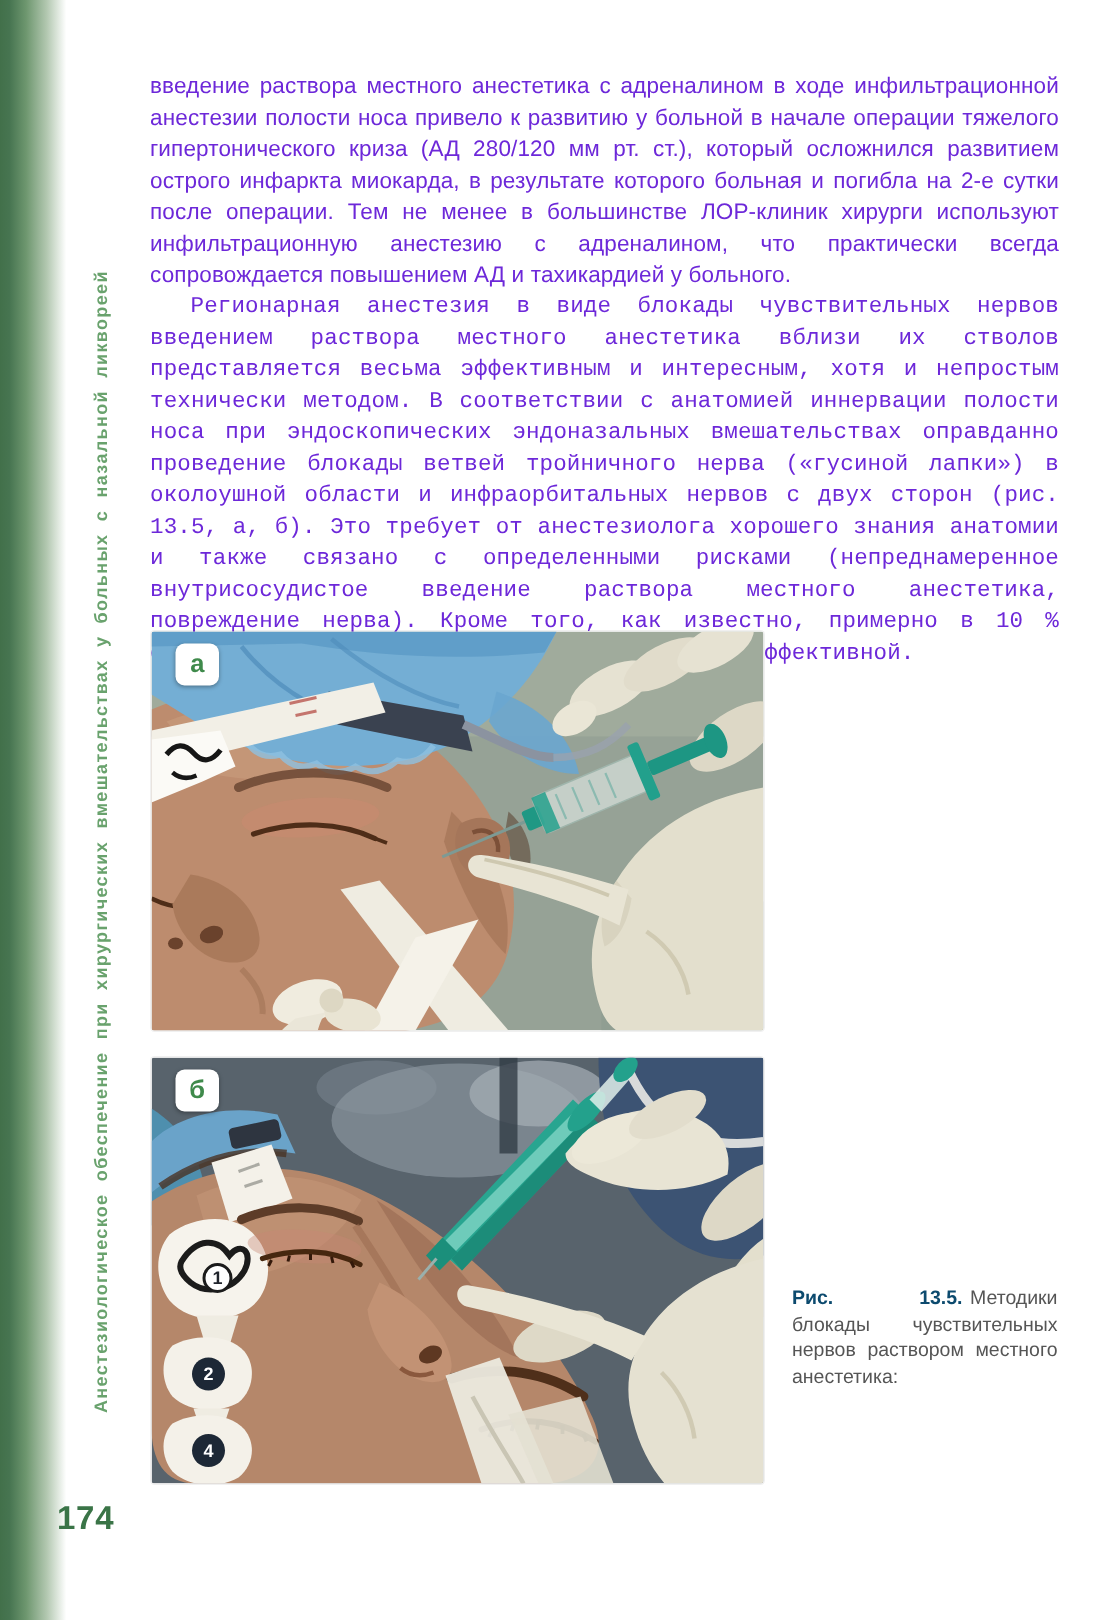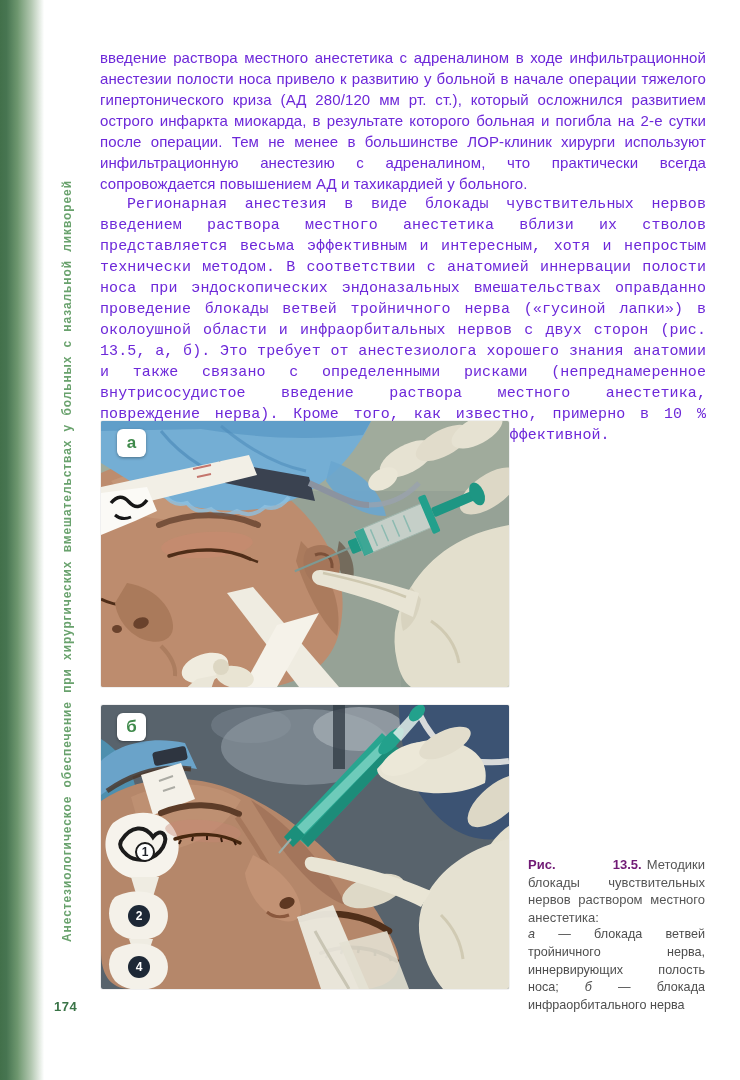--- a/index.html
+++ b/index.html
@@ -36,26 +36,26 @@
     position:absolute;left:16px;top:8px;width:29px;height:28px;
     background:#ffffff;border-radius:6px;
     box-shadow:0 1px 3px rgba(0,0,0,0.35);
     display:flex;align-items:center;justify-content:center;
     font-size:17px;font-weight:bold;color:#3f8a4b;
   }
   .caption{
     position:absolute;left:528px;top:856px;width:177px;
     font-size:13px;line-height:17.6px;color:#555555;text-align:justify;
   }
-  .cap-ref{color:#701a75;font-weight:bold;margin-right:5px;}
+  .cap-ref{color:#0c4a6e;font-weight:bold;margin-right:5px;}
   .cap-details{font-size:12.6px;color:#4e4e4e;}
   .cap-details i{font-style:italic;}
   .page-number{
-    position:absolute;left:54px;top:999px;
-    font-size:13px;font-weight:bold;color:#3a7447;letter-spacing:0.5px;
+    position:absolute;left:38px;top:999px;
+    font-size:22px;font-weight:bold;color:#3a7447;letter-spacing:0.5px;
   }
   .sensor-num{font-family:"Liberation Sans",sans-serif;font-size:12px;font-weight:bold;text-anchor:middle;}
   .sensor-num.dark{fill:#20242c;}
   .sensor-num.light{fill:#ffffff;}
 </style>
 </head>
 <body>
 
 <div class="page">
 
@@ -232,20 +232,17 @@
         <path d="M340,210 C352,222 360,238 362,254" stroke="#c7c0a6" stroke-width="3" fill="none" opacity="0.7"></path>
       </g>
     </svg>
     <div class="photo-label">
       <span>б</span>
     </div>
   </div>
 
   <div class="caption">
     <span class="cap-ref">Рис. 13.5.</span><span class="cap-title">Методики блокады чувствительных нервов раствором местного анестетика:</span>
-    <div class="cap-details">
-      <i>а</i><span> — блокада ветвей тройничного нерва, иннервирующих полость носа; </span><i>б</i><span> — блокада инфраорбитального нерва</span>
-    </div>
   </div>
 
   <div class="page-number">174</div>
 
 </div>
 
 </body></html>

